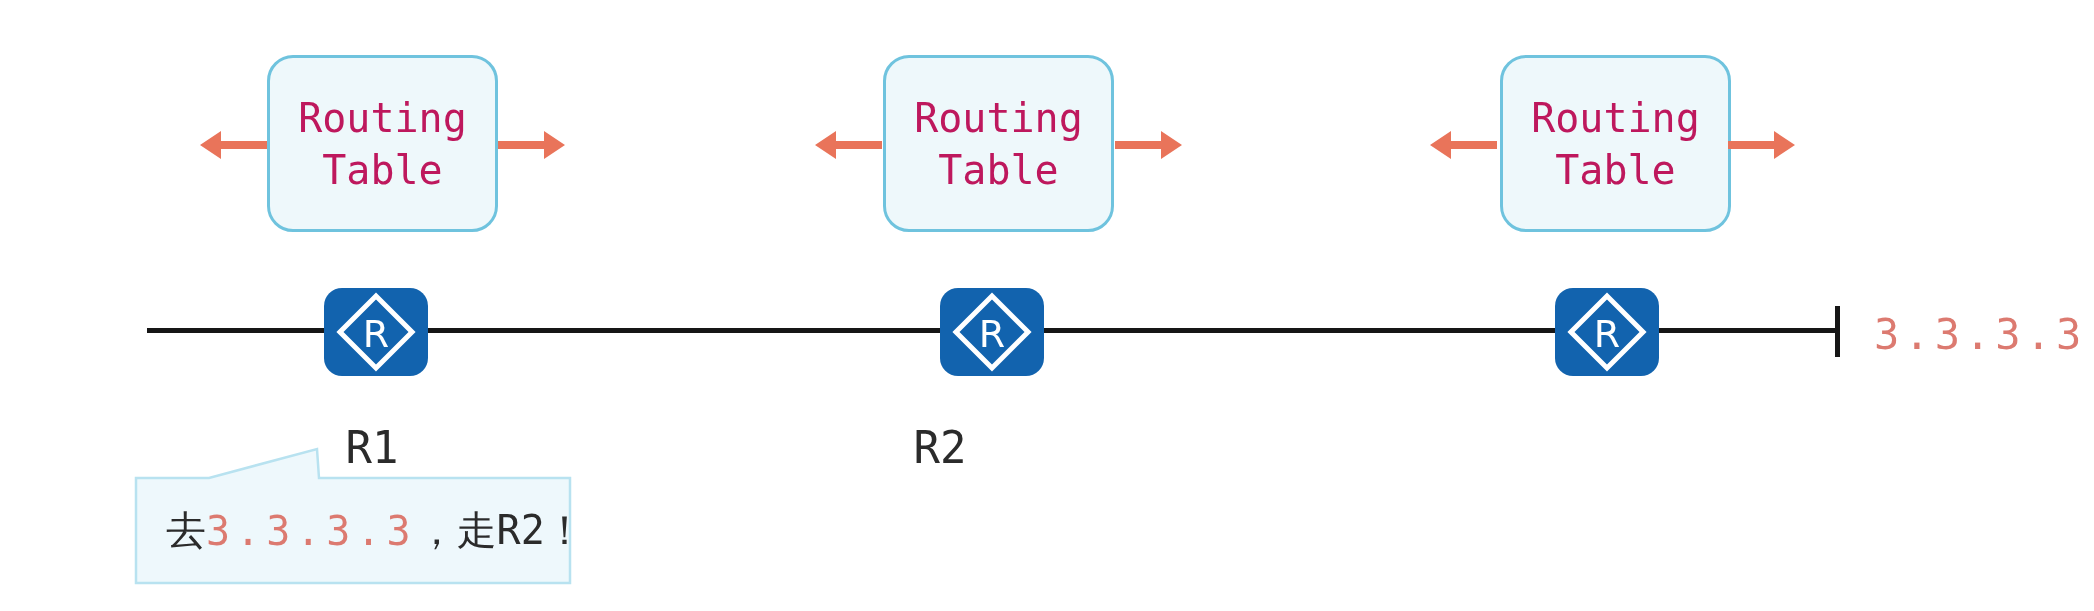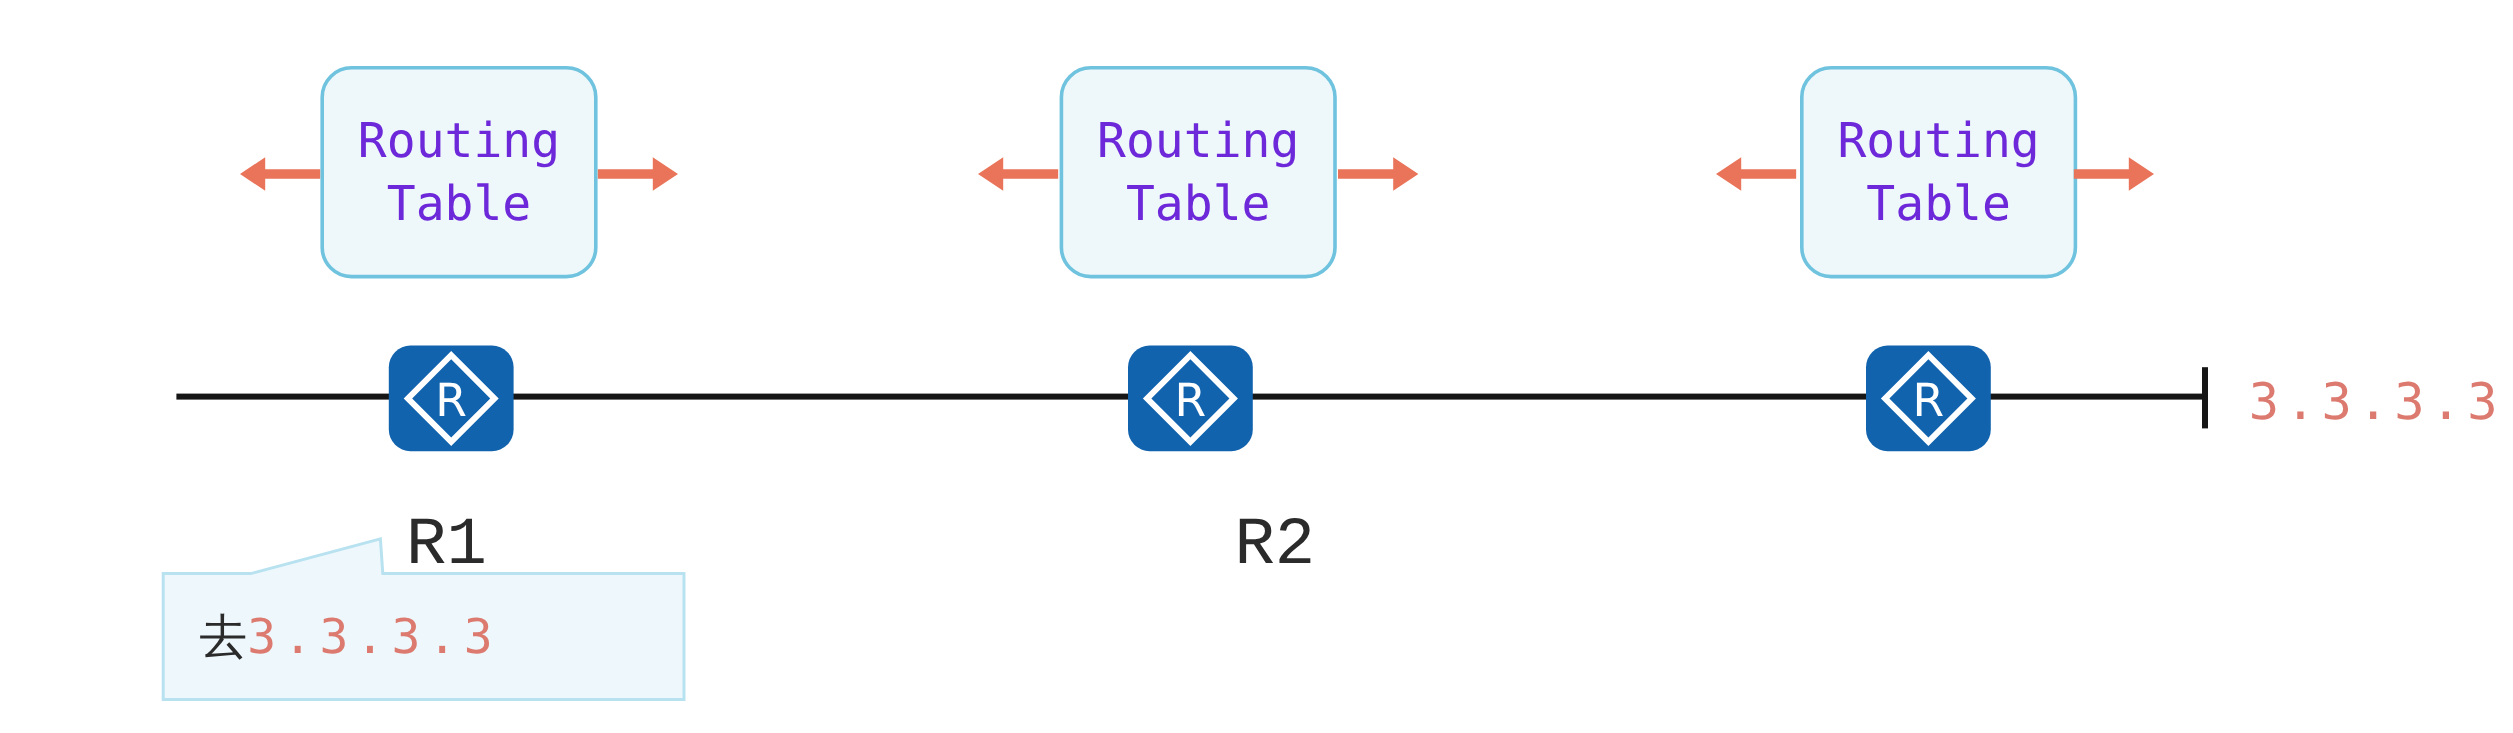--- a/index.html
+++ b/index.html
@@ -34,21 +34,21 @@
     box-sizing: border-box;
     background: #eef8fb;
     border: 3px solid #6fc3de;
     border-radius: 26px;
     display: flex;
     align-items: center;
     justify-content: center;
     text-align: center;
     font-size: 40px;
     line-height: 1.3;
-    color: #6d28d9;
+    color: #be185d;
     padding: 0 0;
   }
   .rt-box-1 { left: 267px; }
   .rt-box-2 { left: 883px; }
   .rt-box-3 { left: 1500px; }
 
   
   .arrow { position: absolute; top: 128px; width: 67px; height: 34px; }
   .arr-l1 { left: 200px; }  .arr-r1 { left: 498px; }
   .arr-l2 { left: 815px; }  .arr-r2 { left: 1115px; }
@@ -59,26 +59,25 @@
   .ri-1 { left: 322px; }
   .ri-2 { left: 938px; }
   .ri-3 { left: 1553px; }
 
   
   .rname {
     position: absolute;
     top: 422px;
     width: 120px;
     text-align: center;
-    font-size: 56px;
+    font-size: 44px;
     color: #2b2b2b;
-    font-family: Liberation Mono, monospace;
   }
   .rn-1 { left: 312px; }
-  .rn-2 { left: 976px; text-align: right; }
+  .rn-2 { left: 880px; }
   .rn-3 { left: 1547px; }
 
   
   .dest-label {
     position: absolute;
     left: 1874px; top: 310px;
     font-size: 42px;
     letter-spacing: 0.12em;
     color: #dc7a70;
     white-space: nowrap;
@@ -154,15 +153,16 @@
     <rect x="28.5" y="20.5" width="51" height="51" transform="rotate(45 54 46)" fill="none" stroke="#ffffff" stroke-width="5"></rect>
     <text x="54" y="48" font-size="38" fill="#ffffff" text-anchor="middle" dominant-baseline="central" font-family="'DejaVu Sans', sans-serif">R</text>
   </svg>
 
   <svg class="callout-shape" viewBox="0 0 440 140">
     <polygon points="3,32 76,32 184,3 186,32 437,32 437,137 3,137" fill="#eef8fc" stroke="#b8e2f0" stroke-width="2.5" stroke-linejoin="miter"></polygon>
   </svg>
   <div class="callout-text">
     <span>去</span>
       <span class="hl">3.3.3.3</span>
+      <span>，走R2！</span>
   </div>
 
 </div>
 
 </body></html>

